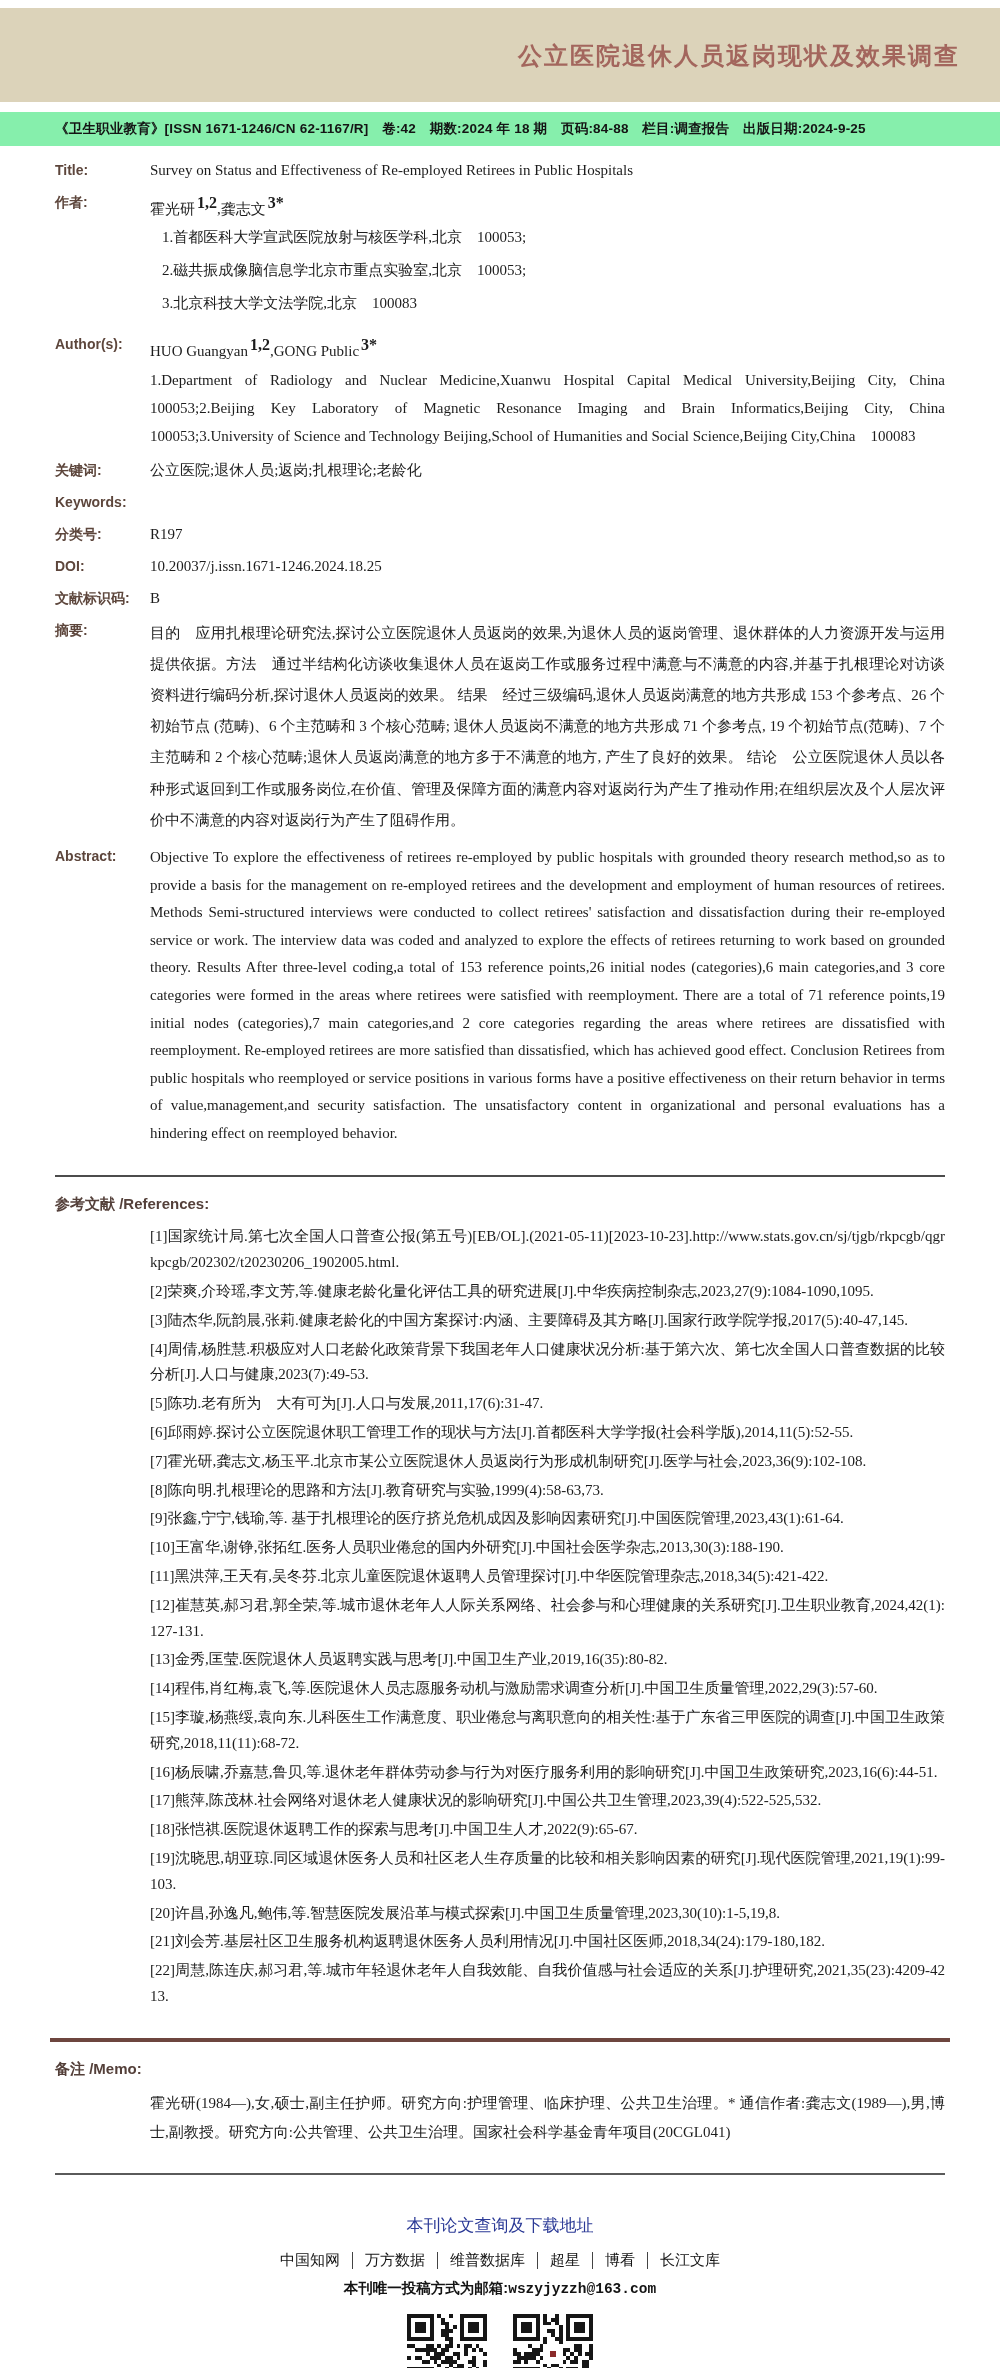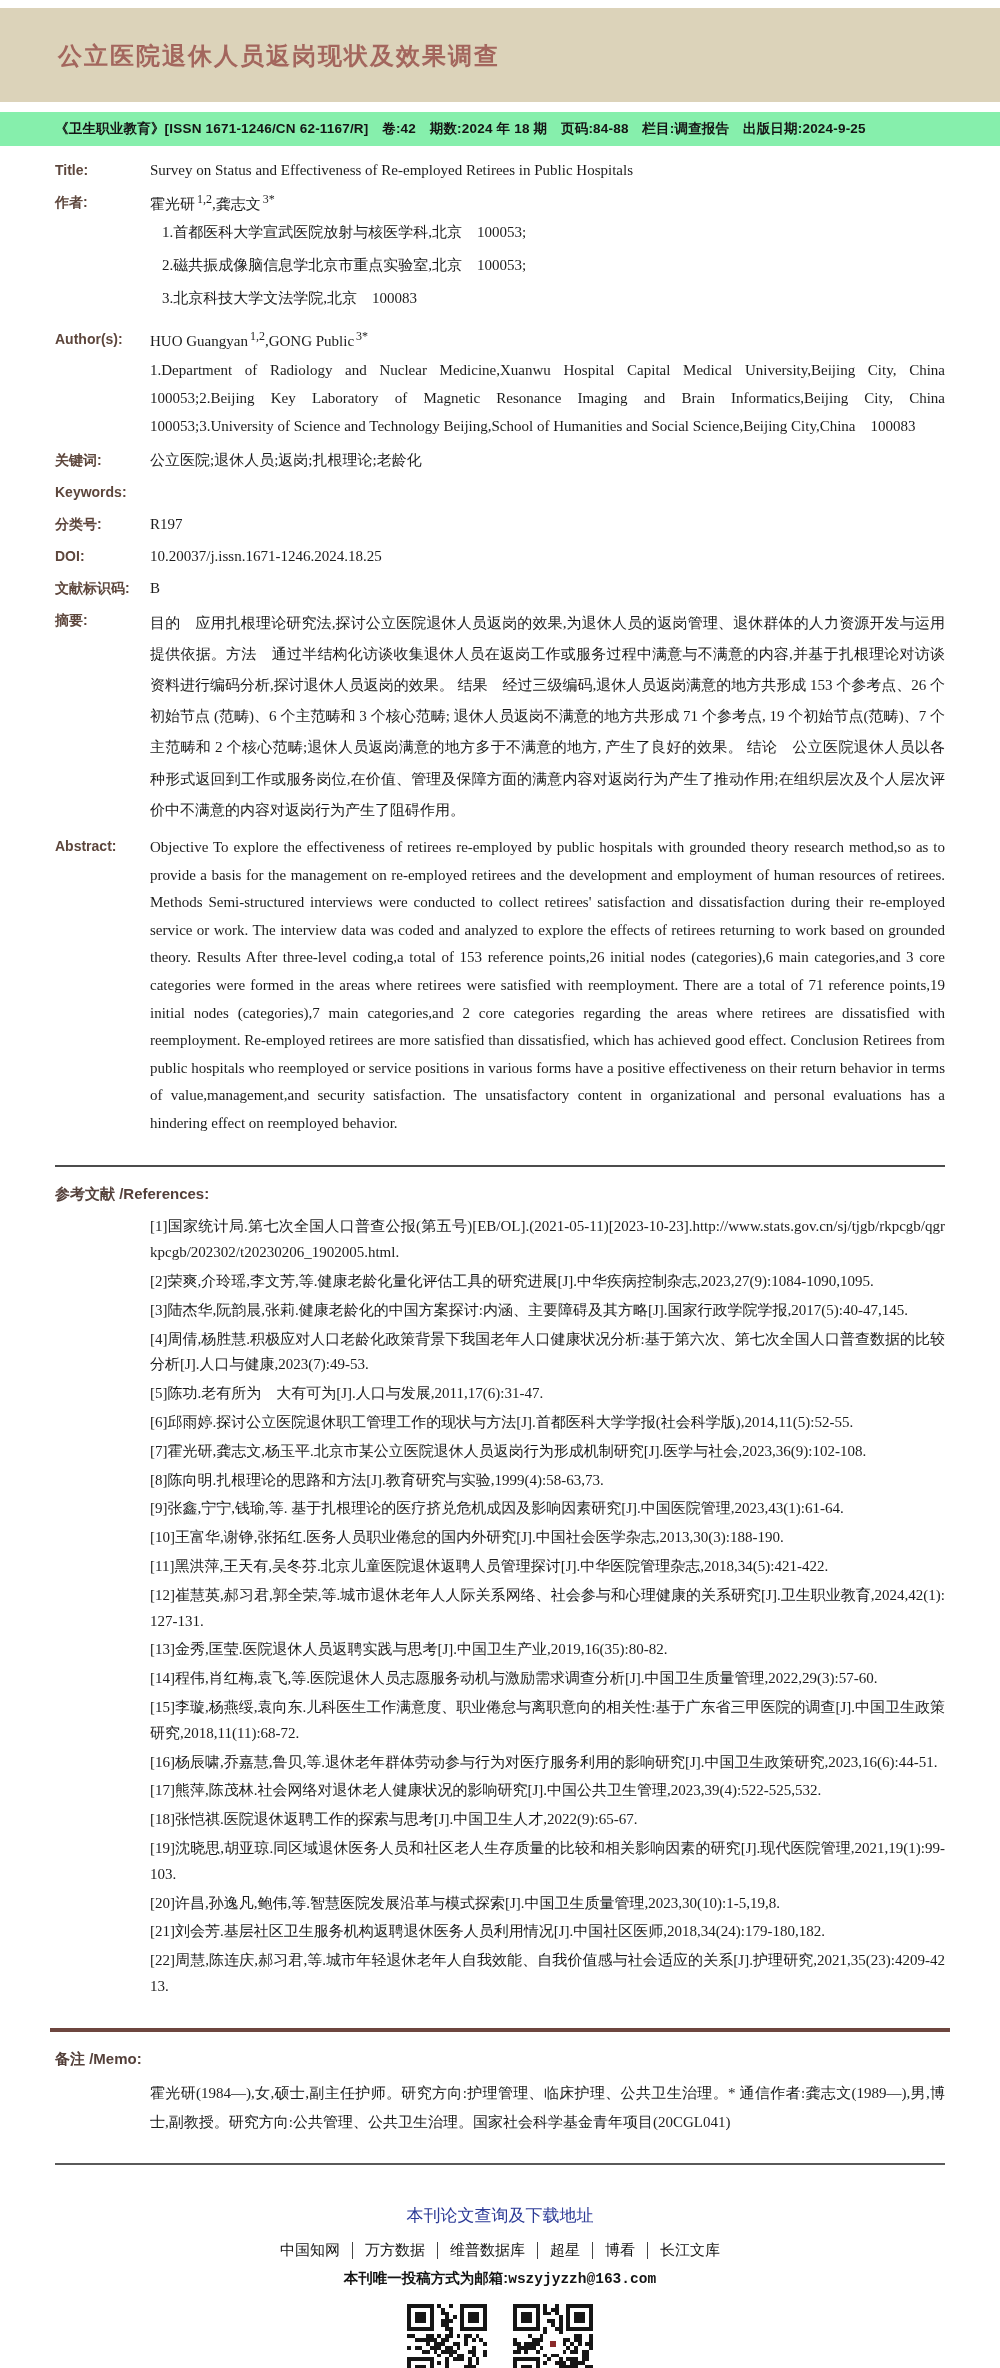--- a/index.html
+++ b/index.html
@@ -1,24 +1,24 @@
 <!DOCTYPE html>
 <html><head>
 <meta charset="utf-8">
 <style>
   html,body{margin:0;padding:0;background:#ffffff;}
   body{width:1000px;min-height:2368px;font-family:"Liberation Serif","DejaVu Serif",serif;color:#1c1c1c;}
-  .header-band{margin-top:8px;background:#dcd3ba;padding:32px 40px 30px 58px;}
+  .header-band{margin-top:8px;background:#dcd3ba;padding:32px 40px 30px 58px;text-align:right;}
   .article-title{font-family:"Liberation Sans","DejaVu Sans",sans-serif;font-size:24px;font-weight:bold;color:#a3665d;margin:0;letter-spacing:2px;}
   .journal-bar{background:#86efac;margin-top:10px;padding:8px 55px;font-family:"Liberation Sans","DejaVu Sans",sans-serif;font-weight:bold;font-size:13.5px;color:#141414;letter-spacing:.2px;}
   .content{padding:12px 55px 0 55px;}
   .meta-row{display:flex;margin-bottom:8px;font-size:15px;line-height:1.6;}
   .meta-label{flex:0 0 95px;font-family:"Liberation Sans","DejaVu Sans",sans-serif;font-weight:bold;color:#5d463c;font-size:14px;padding-top:1px;}
   .meta-value{flex:1;text-align:justify;}
-  .meta-value sup{font-size:12px;margin-left:2px;}
+  .meta-value sup{font-size:16px;margin-left:2px;font-weight:bold;}
   .authors-line{margin:0;}
   .affil-list{margin:4px 12px 0;}
   .affil-line{margin:0 0 9px;}
   .affil-en{text-align:justify;line-height:1.85;margin:4px 0 0;}
   .abstract-cn{line-height:2.08;}
   .abstract-en{line-height:1.84;}
   .divider-dark{border:none;border-top:2px solid #4c4c4c;margin:28px 55px 0;}
   .divider-maroon{border:none;border-top:4px solid #6d463f;margin:28px 50px 0;}
   .divider-mid{border:none;border-top:2px solid #5a5a5a;margin:26px 55px 0;}
   .section{padding:18px 55px 0;}

